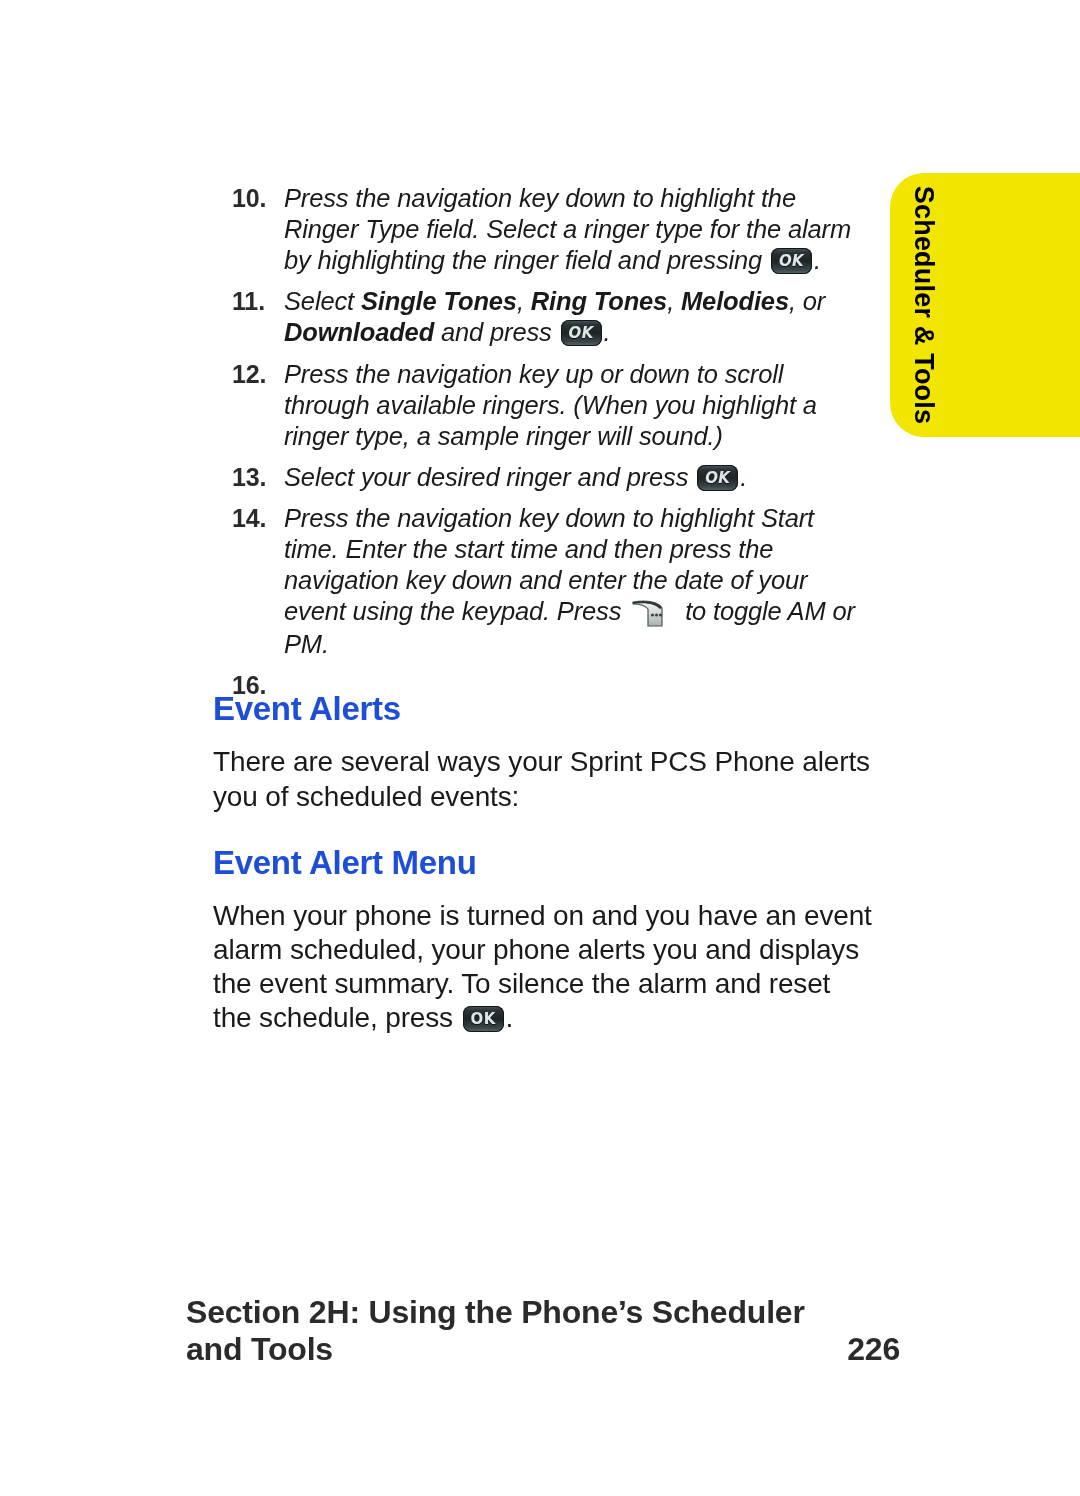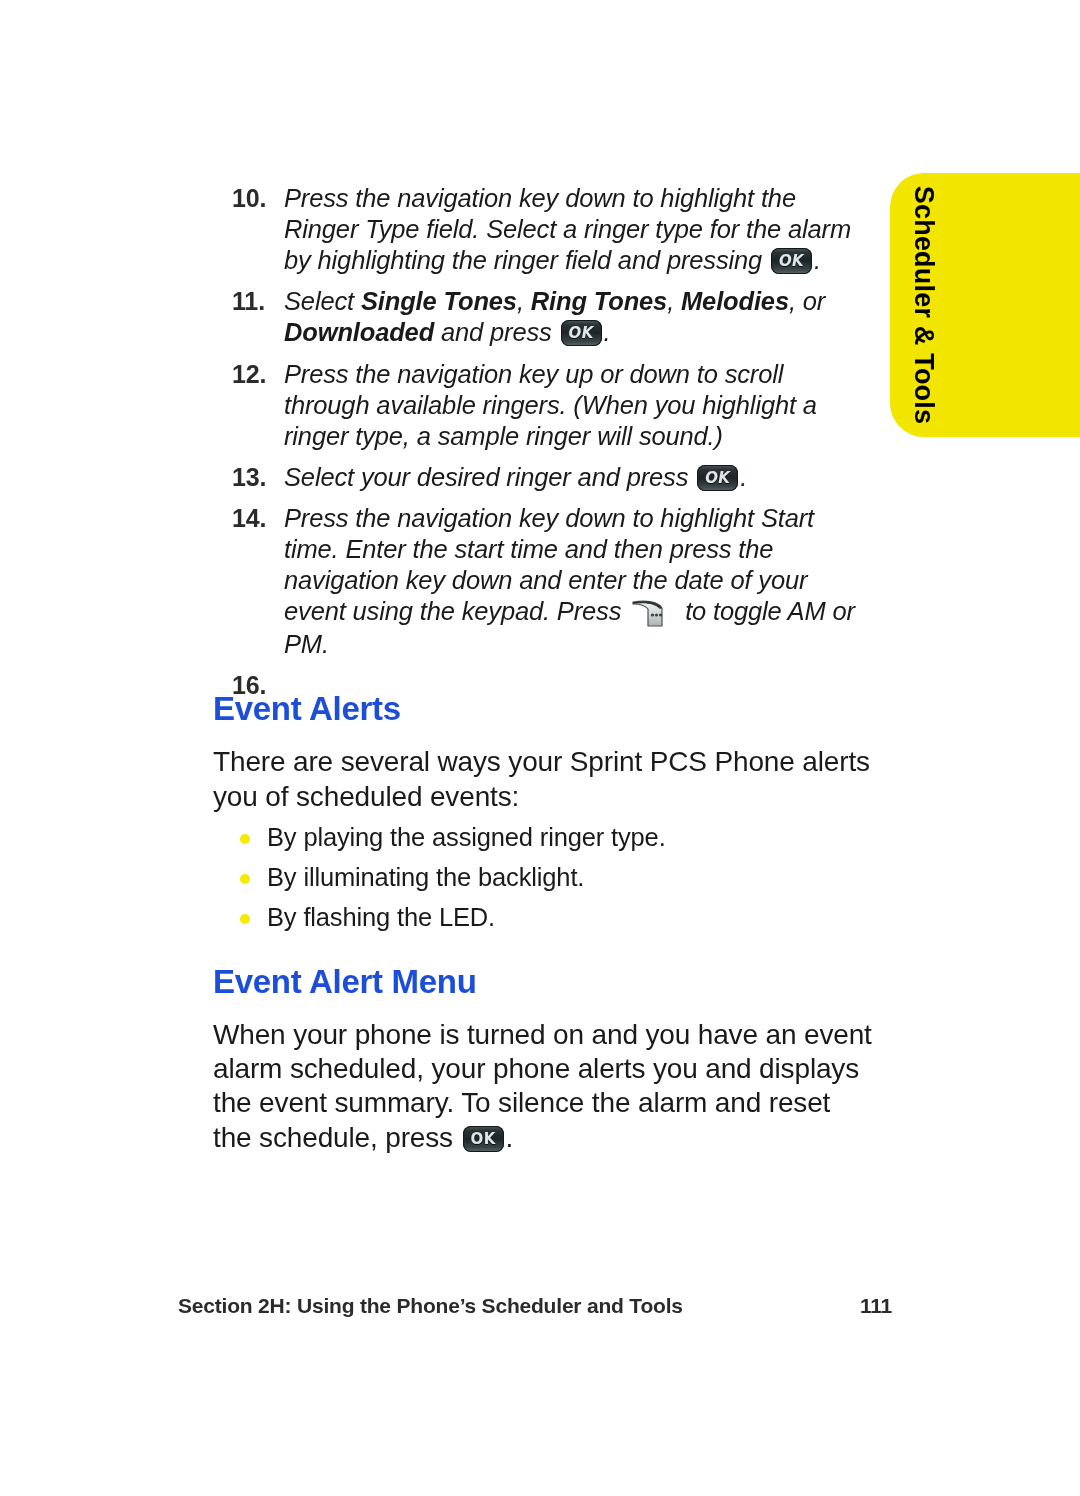--- a/index.html
+++ b/index.html
@@ -160,27 +160,27 @@
     width: 44px;
     height: 32px;
     margin: 0 3px;
     position: relative;
   }
   .key-soft svg { display:block; }
 
   
   .footer {
     position: absolute;
-    left: 178px;
+    left: 186px;
     top: 1294px;
     width: 726px;
     display: flex;
     justify-content: space-between;
-    align-items: center;
-    font-size: 21px;
+    align-items: flex-end;
+    font-size: 32px;
     font-weight: bold;
     letter-spacing: -0.2px;
     color: #2b2b2b;
   }
   .footer-page { padding-right: 12px; }
 
   b { font-weight: bold; }
 </style>
 </head>
 <body>
@@ -228,28 +228,23 @@
                 </g>
               </svg></span> to toggle AM or PM.</span>
         </div>
         <div class="step">
           <span class="step-num">16.</span>
         </div>
       </div>
 
     <h2 class="section-heading">Event Alerts</h2>
     <p class="para">There are several ways your Sprint PCS Phone alerts you of scheduled events:</p>
-    <ul class="bullets" id="bullets-container">
-        <li><span class="bullet-dot" style="background: rgb(245, 234, 0);"></span><span>By playing the assigned ringer type.</span></li>
-        <li><span class="bullet-dot" style="background: rgb(245, 234, 0);"></span><span>By illuminating the backlight.</span></li>
-        <li><span class="bullet-dot" style="background: rgb(245, 234, 0);"></span><span>By flashing the LED.</span></li>
-      </ul>
 
     <h2 class="section-heading">Event Alert Menu</h2>
     <p class="para" id="menu-para">When your phone is turned on and you have an event alarm scheduled, your phone alerts you and displays the event summary. To silence the alarm and reset the schedule, press <span class="key-ok"></span>.</p>
   </div>
 
   <div class="footer">
     <span>Section 2H: Using the Phone’s Scheduler and Tools</span>
-    <span class="footer-page">111</span>
+    <span class="footer-page">226</span>
   </div>
 
 </div>
 
 </body></html>

